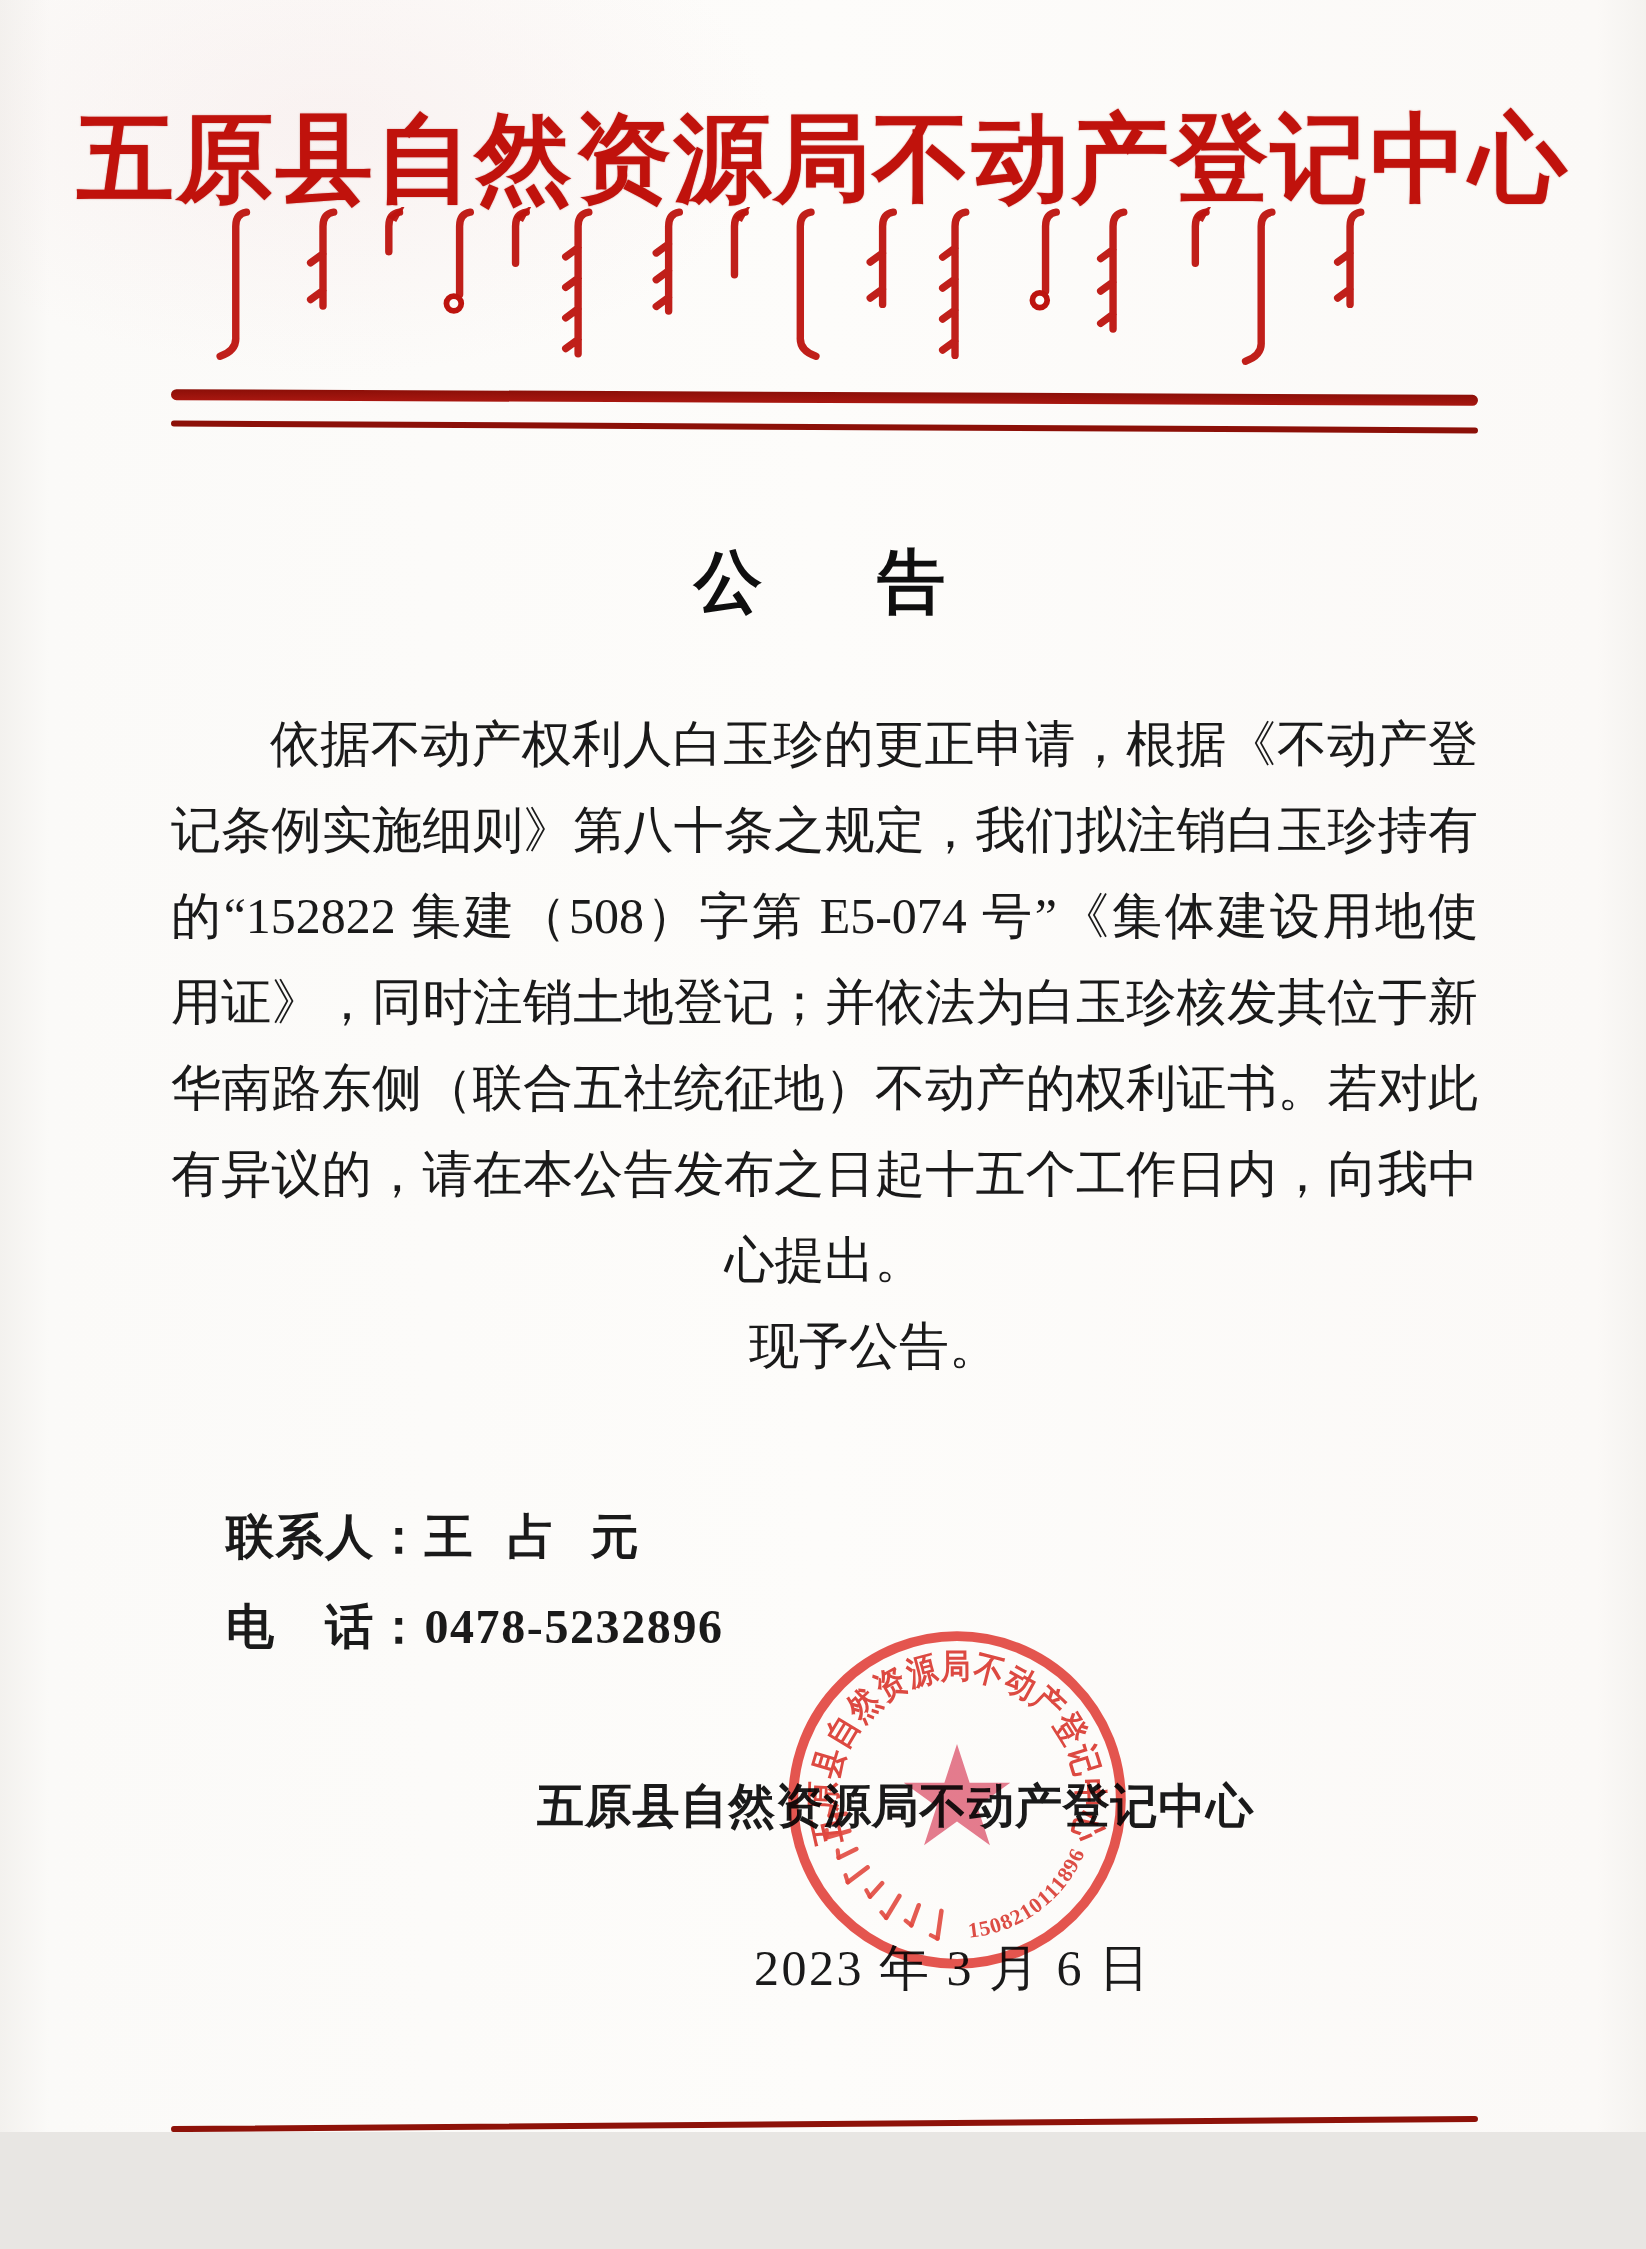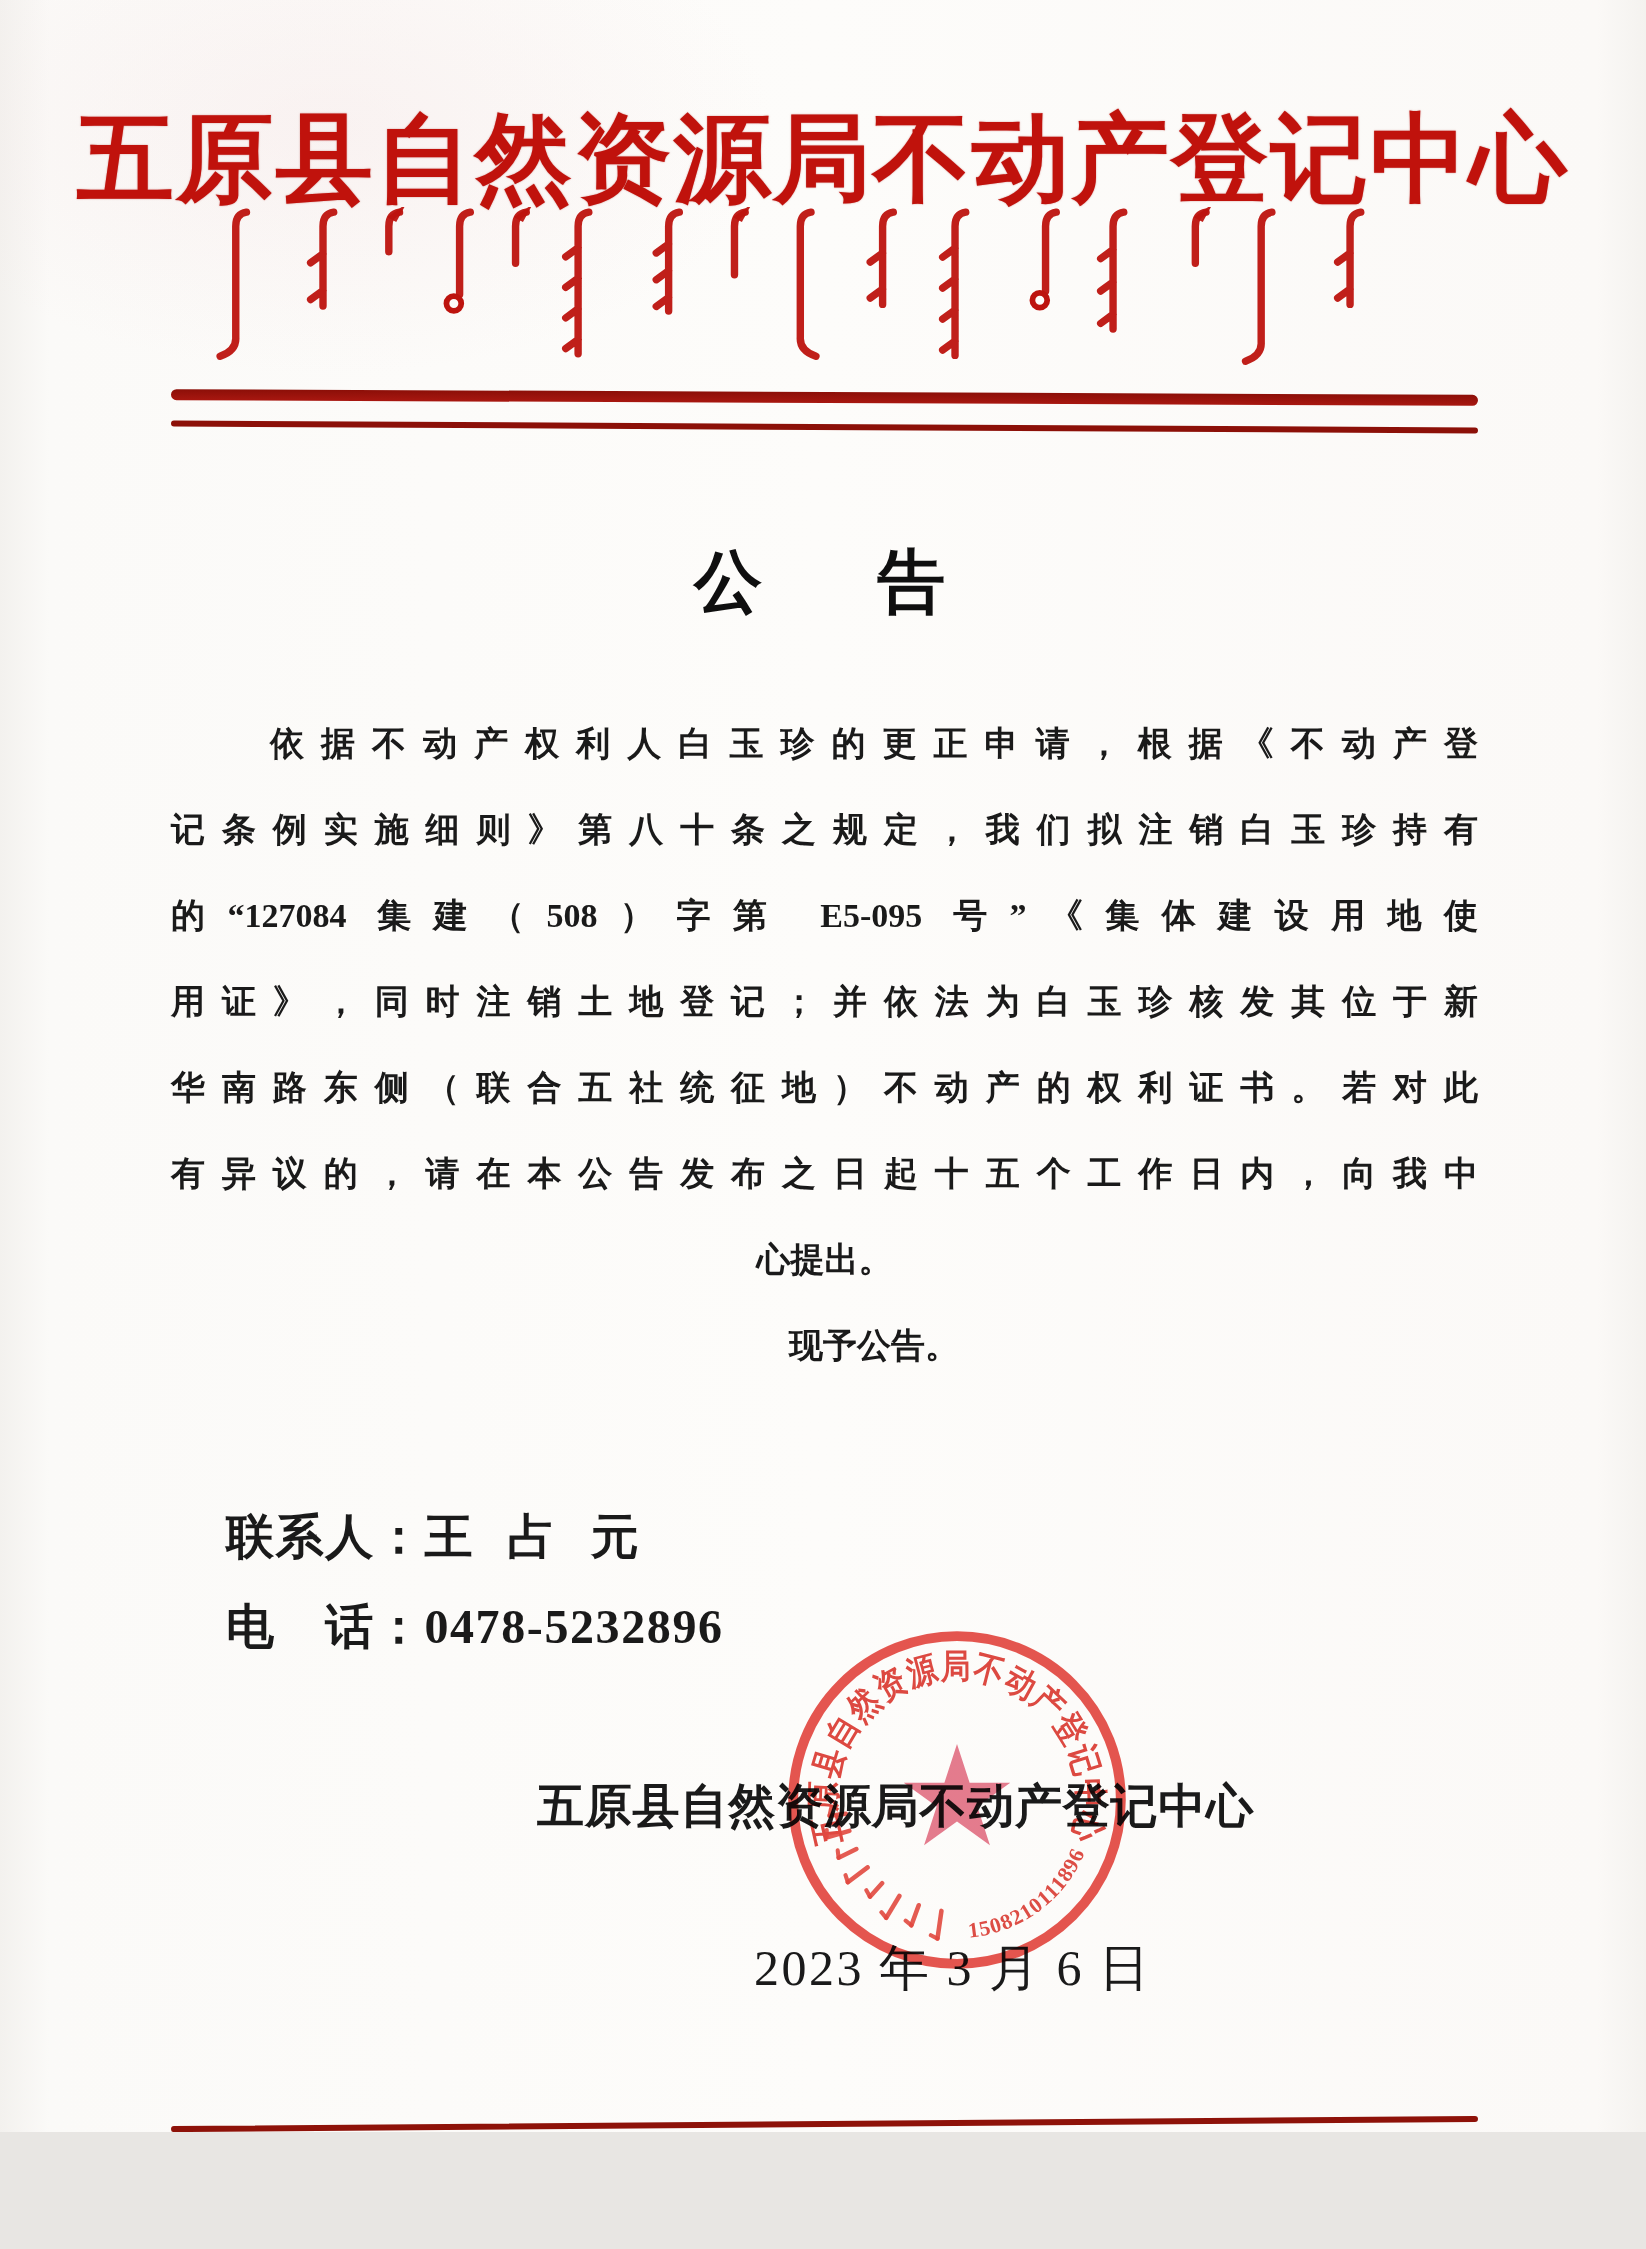--- a/index.html
+++ b/index.html
@@ -21,21 +21,21 @@
   .banner{position:absolute;top:207px;left:216px;width:1218px;height:175px;}
   .rule{position:absolute;left:171px;width:1307px;}
   .r1{top:392px;height:10.7px;background:linear-gradient(#8c0f08,#a81710);border-radius:5.8px;transform:rotate(.25deg);}
   .r2{top:424px;height:5.8px;background:#8c1008;border-radius:3.3px;transform:rotate(.3deg);}
   .r3{top:2121px;height:5.8px;background:#8e1209;border-radius:3.3px;transform:rotate(-.45deg);}
   .r4{top:2149px;height:6.6px;background:#871008;border-radius:3.3px;transform:rotate(-.4deg);}
   .notice-title{
     position:absolute;top:537px;left:0;width:100%;text-align:center;
     font-size:68px;font-weight:700;color:#0f0f0f;word-spacing:1.25em;letter-spacing:6.6px;
   }
-  .body{position:absolute;top:701px;left:171px;width:1307px;font-size:34px;line-height:86px;font-weight:700;}
+  .body{position:absolute;top:701px;left:171px;width:1307px;font-size:50px;line-height:86px;font-weight:400;}
   .bl{text-align:justify;text-align-last:justify;text-justify:inter-character;}
   .bl.first{text-indent:99px;}
   .bl.plain{text-align:center;text-align-last:auto;}
   .bl.indent{text-indent:99px;}
   .contact{position:absolute;left:226px;font-size:48px;font-weight:600;letter-spacing:1.6px;white-space:nowrap;}
   .c1{top:1505px;}
   .c2{top:1595px;}
   .name{word-spacing:20px;}
   .sig{position:absolute;top:1775px;left:537px;font-size:47px;font-weight:600;letter-spacing:0.8px;z-index:2;white-space:nowrap;}
   .date{position:absolute;top:1935px;left:754px;font-size:50px;font-weight:500;letter-spacing:2.5px;z-index:2;white-space:nowrap;}
@@ -75,21 +75,21 @@
     </svg>
 
   <div class="rule r1"></div>
   <div class="rule r2"></div>
 
   <div class="notice-title">公 告</div>
 
   <div class="body">
     <div class="bl first">依据不动产权利人白玉珍的更正申请，根据《不动产登</div>
     <div class="bl">记条例实施细则》第八十条之规定，我们拟注销白玉珍持有</div>
-    <div class="bl">的“127084 集建（508）字第 E5-095 号”《集体建设用地使</div>
+    <div class="bl">的“152822 集建（508）字第 E5-074 号”《集体建设用地使</div>
     <div class="bl">用证》，同时注销土地登记；并依法为白玉珍核发其位于新</div>
     <div class="bl">华南路东侧（联合五社统征地）不动产的权利证书。若对此</div>
     <div class="bl">有异议的，请在本公告发布之日起十五个工作日内，向我中</div>
     <div class="bl plain">心提出。</div>
     <div class="bl plain indent">现予公告。</div>
   </div>
 
   <div class="contact c1">
     <span>联系人：</span><span class="name">王 占 元</span>
   </div>

